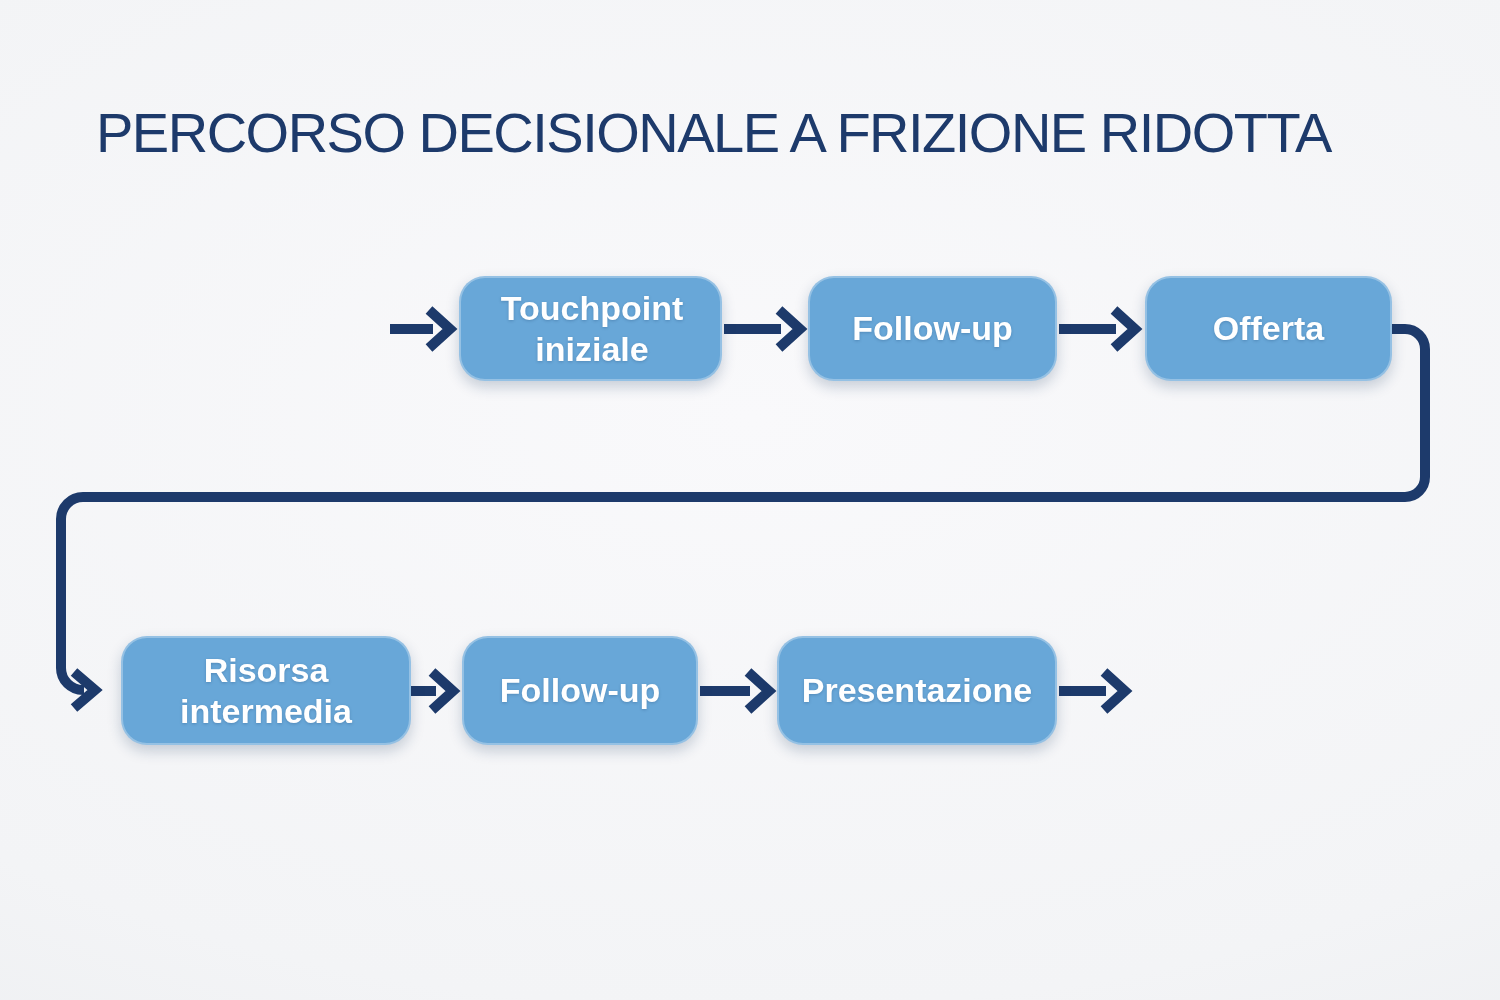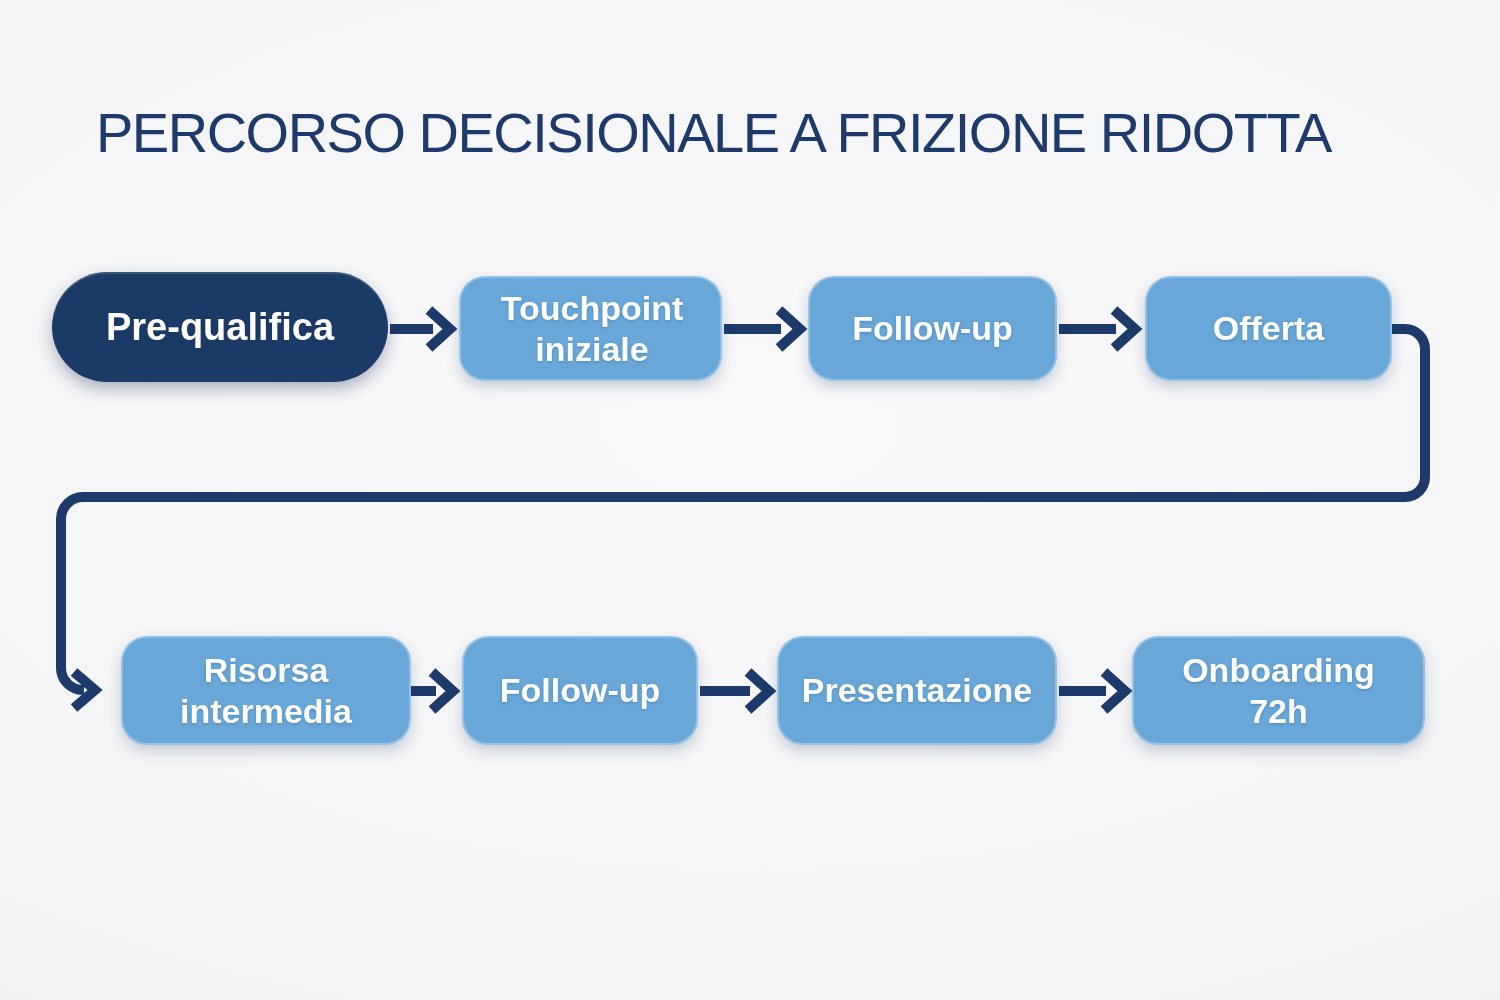--- a/index.html
+++ b/index.html
@@ -111,39 +111,33 @@
     <g>
       <path class="stroke" d="M700 691 H750"></path>
       <path class="stroke" d="M748 672 L769 691 L748 710"></path>
     </g>
     <g>
       <path class="stroke" d="M1059 691 H1106"></path>
       <path class="stroke" d="M1104 672 L1125 691 L1104 710"></path>
     </g>
   </svg>
 
-  <div class="node pill n-prequalifica">
-    <span>Pre-qualifica</span>
-  </div>
   <div class="node n-touchpoint">
     <span>Touchpoint iniziale</span>
   </div>
   <div class="node n-followup1">
     <span>Follow-up</span>
   </div>
   <div class="node n-offerta">
     <span>Offerta</span>
   </div>
 
   <div class="node n-risorsa">
     <span>Risorsa intermedia</span>
   </div>
   <div class="node n-followup2">
     <span>Follow-up</span>
   </div>
   <div class="node n-presentazione">
     <span>Presentazione</span>
   </div>
-  <div class="node n-onboarding">
-    <span>Onboarding 72h</span>
-  </div>
 
 </div>
 
 </body></html>

